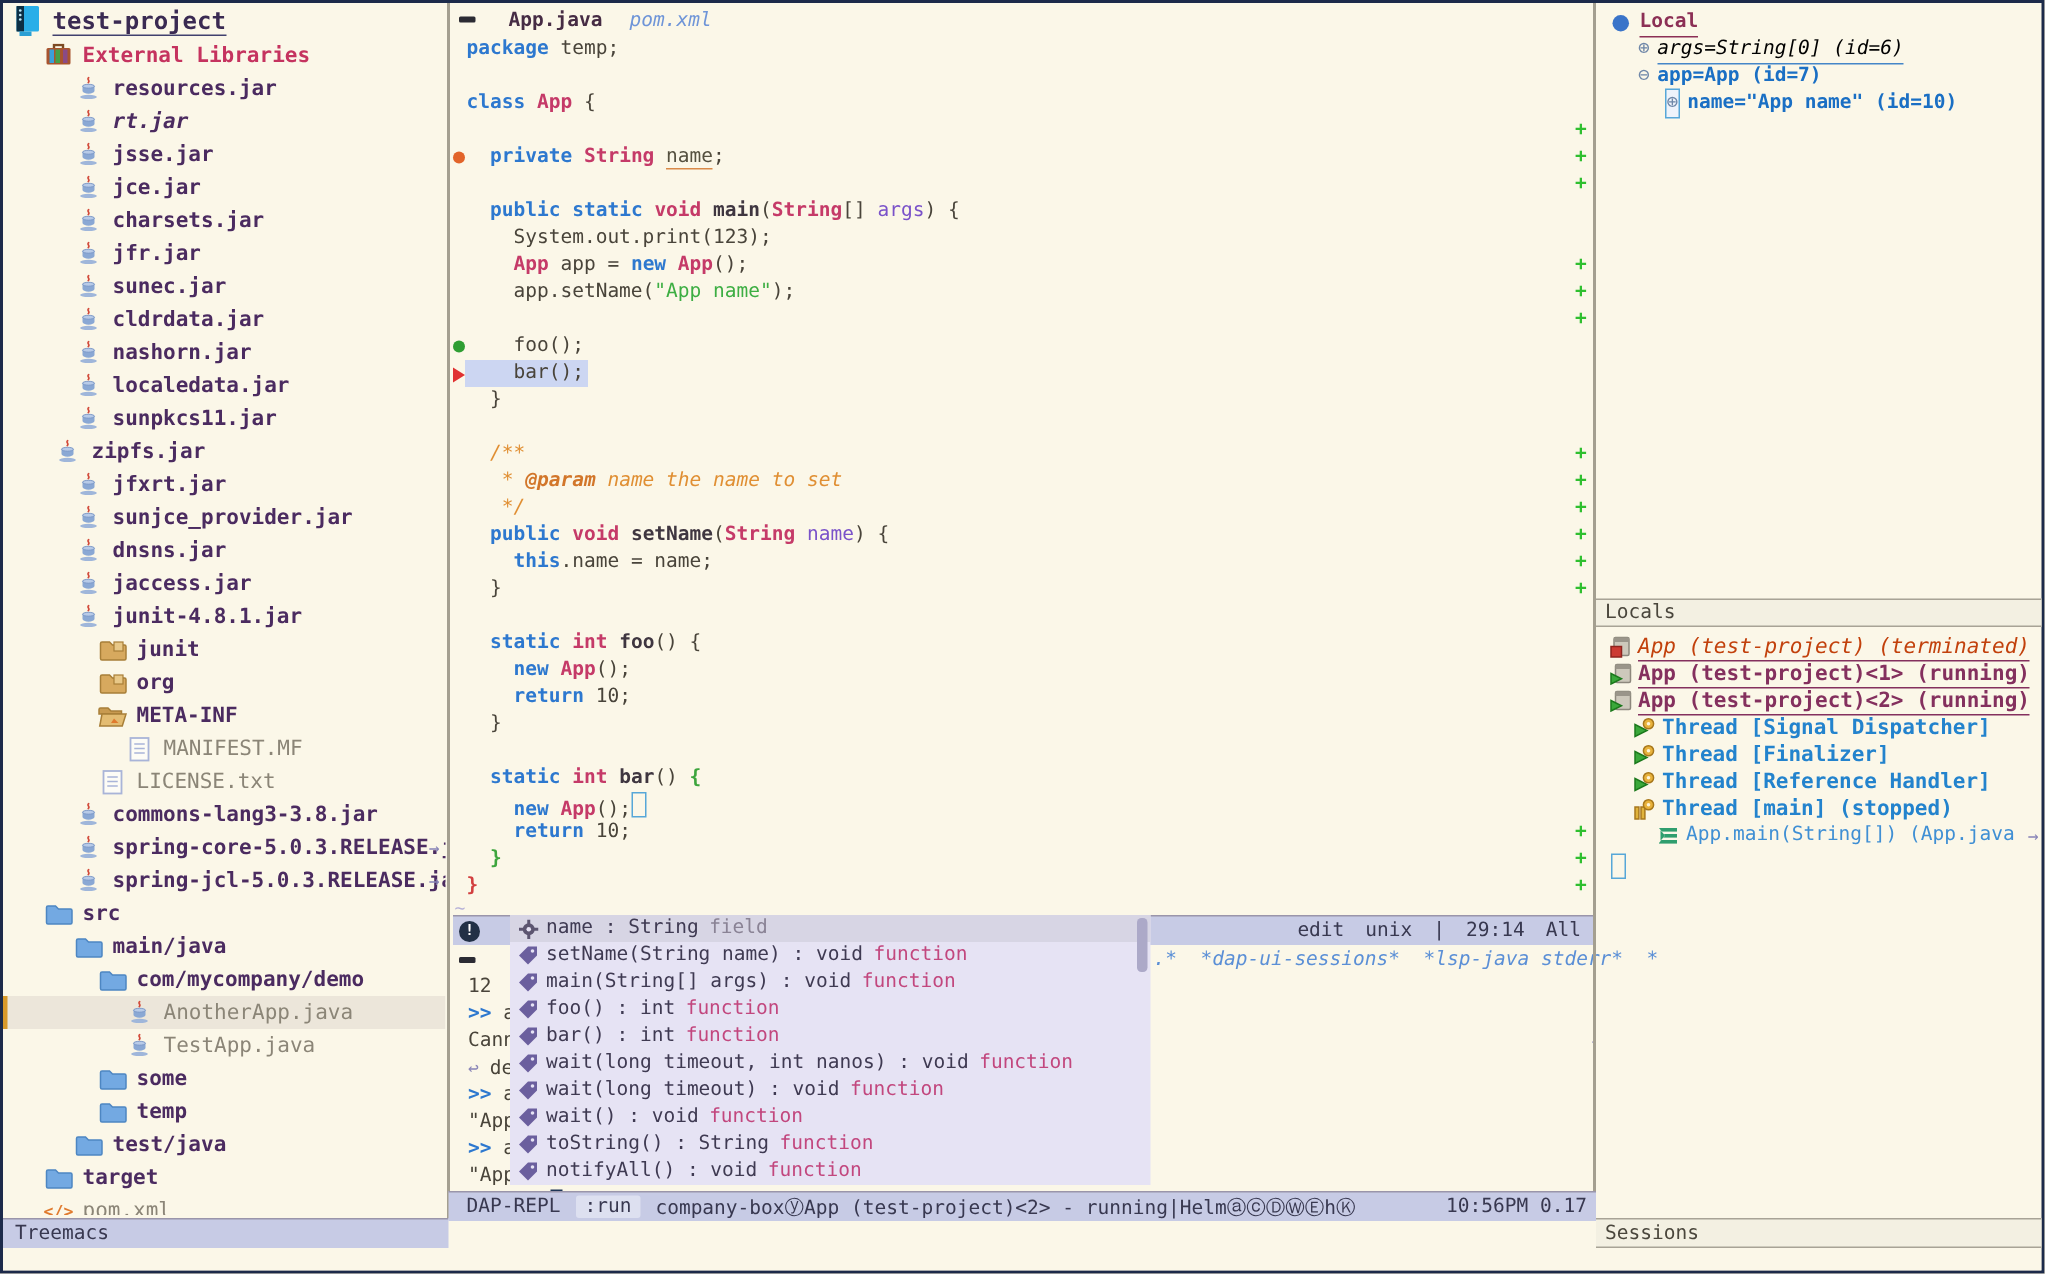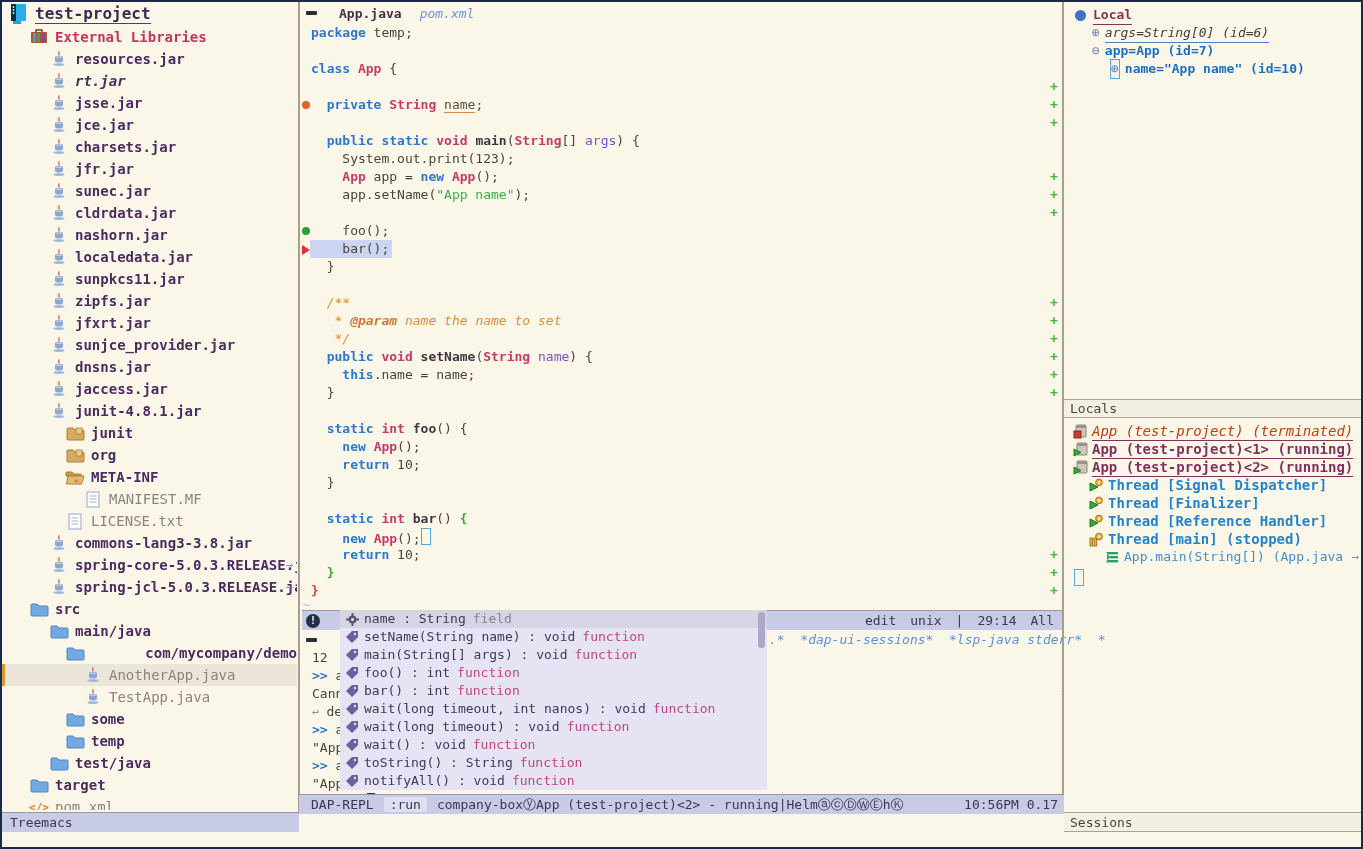--- a/index.html
+++ b/index.html
@@ -67,21 +67,21 @@
   .prow{height:18px;line-height:18px;display:flex;align-items:center;white-space:pre;padding-left:4px;color:#3f3a52;}
   .prow.sel{background:#d7d5e4;}
   .picon{display:inline-flex;width:16px;justify-content:center;margin-right:4px;flex:none;}
   .ann-fn{color:#c2477e;}
   .ann-field{color:#8a8395;}
   .pscroll{position:absolute;right:2px;top:2px;width:7px;height:36px;background:#aca9c8;border-radius:3px;}
   
   #locals{left:1062px;top:0;width:299px;height:397px;overflow:hidden;padding-top:4px;box-sizing:border-box;}
   .lrow{height:18px;line-height:18px;display:flex;align-items:center;white-space:pre;}
   .lt-header{color:#8c2f55;font-weight:bold;border-bottom:1px solid #8c2f55;}
-  .lt-italic{font-style:italic;color:#404040;border-bottom:1px solid #4586c8;}
+  .lt-italic{font-style:italic;color:#000000;border-bottom:1px solid #4586c8;}
   .lt-bold{font-weight:bold;color:#1a6fc4;}
   .expander{color:#6f87a8;margin-right:5px;}
   .expander.boxed{border:1px solid #57a7d8;background:#eef3fb;}
   #locals-modeline{left:1062px;top:397px;width:299px;height:19px;padding-left:6px;}
   #sessions{left:1062px;top:416px;width:299px;height:394px;overflow:hidden;padding-top:4px;box-sizing:border-box;}
   .srow{height:18px;line-height:18px;display:flex;align-items:center;white-space:pre;font-size:14px;position:relative;}
   .sicon{display:inline-flex;width:16px;justify-content:center;margin-right:4px;flex:none;}
   .sess-term{font-style:italic;font-weight:normal;color:#c2410c;border-bottom:1px solid #84305e;}
   .sess-run{font-weight:bold;color:#84305e;border-bottom:1px solid #84305e;}
   .thread{font-weight:bold;color:#2383cd;}
@@ -237,21 +237,21 @@
         <span class="ticon">
           <svg width="16" height="17" viewBox="0 0 16 17">
             <path d="M8.5 0.5 C6 2 10 2.6 7.5 4.4" stroke="#d24a3a" fill="none" stroke-width="1.1"></path>
             <path d="M4 6.5 v3 a4 2 0 0 0 8 0 v-3" fill="#8aa8d4"></path>
             <ellipse cx="8" cy="6.5" rx="4" ry="1.3" fill="#b8cbe8" stroke="#7593c4" stroke-width="0.6"></ellipse>
             <ellipse cx="8" cy="13.6" rx="5.6" ry="1.4" fill="#9fb6da"></ellipse>
           </svg>
         </span>
         <span class="tlabel st-pkg">sunpkcs11.jar</span>
       </div>
-      <div class="trow" style="padding-left: 46px;">
+      <div class="trow" style="padding-left: 32px;">
         <span class="ticon">
           <svg width="16" height="17" viewBox="0 0 16 17">
             <path d="M8.5 0.5 C6 2 10 2.6 7.5 4.4" stroke="#d24a3a" fill="none" stroke-width="1.1"></path>
             <path d="M4 6.5 v3 a4 2 0 0 0 8 0 v-3" fill="#8aa8d4"></path>
             <ellipse cx="8" cy="6.5" rx="4" ry="1.3" fill="#b8cbe8" stroke="#7593c4" stroke-width="0.6"></ellipse>
             <ellipse cx="8" cy="13.6" rx="5.6" ry="1.4" fill="#9fb6da"></ellipse>
           </svg>
         </span>
         <span class="tlabel st-pkg">zipfs.jar</span>
       </div>
@@ -404,21 +404,21 @@
         <span class="tlabel st-pkg">src</span>
       </div>
       <div class="trow" style="padding-left: 46px;">
         <span class="ticon">
           <svg width="19" height="15" viewBox="0 0 19 15">
             <path d="M1 3 a1 1 0 0 1 1-1 h5 l2 2 h8 a1 1 0 0 1 1 1 v8 a1 1 0 0 1 -1 1 h-15 a1 1 0 0 1 -1-1 z" fill="#73a9e2" stroke="#4d86c2"></path>
           </svg>
         </span>
         <span class="tlabel st-pkg">main/java</span>
       </div>
-      <div class="trow" style="padding-left: 62px; justify-content: space-between;">
+      <div class="trow" style="padding-left: 62px;">
         <span class="ticon">
           <svg width="19" height="15" viewBox="0 0 19 15">
             <path d="M1 3 a1 1 0 0 1 1-1 h5 l2 2 h8 a1 1 0 0 1 1 1 v8 a1 1 0 0 1 -1 1 h-15 a1 1 0 0 1 -1-1 z" fill="#73a9e2" stroke="#4d86c2"></path>
           </svg>
         </span>
         <span class="tlabel st-pkg">com/mycompany/demo</span>
       </div>
       <div class="trow sel" style="padding-left: 80px;">
         <span class="ticon">
           <svg width="16" height="17" viewBox="0 0 16 17">

